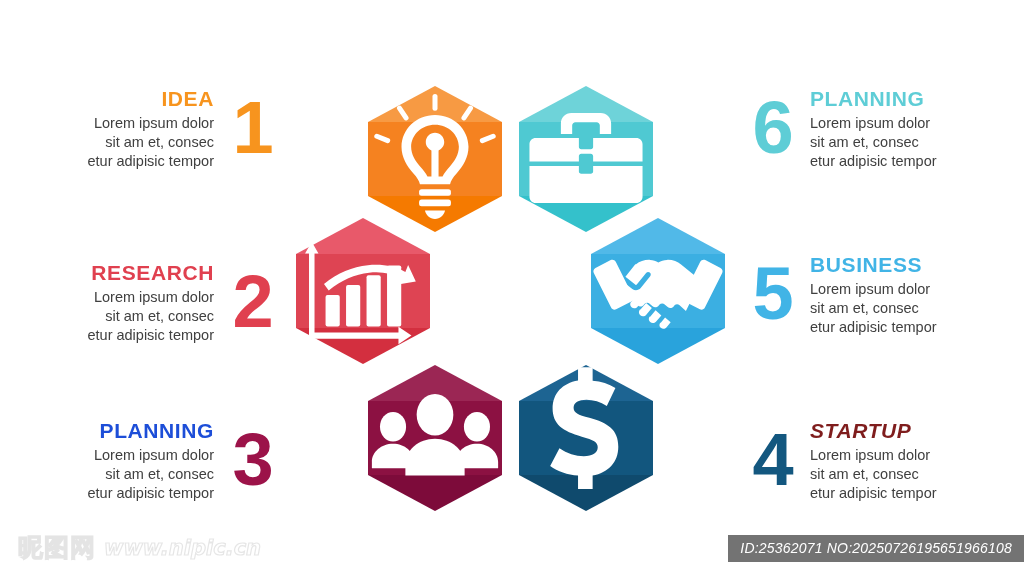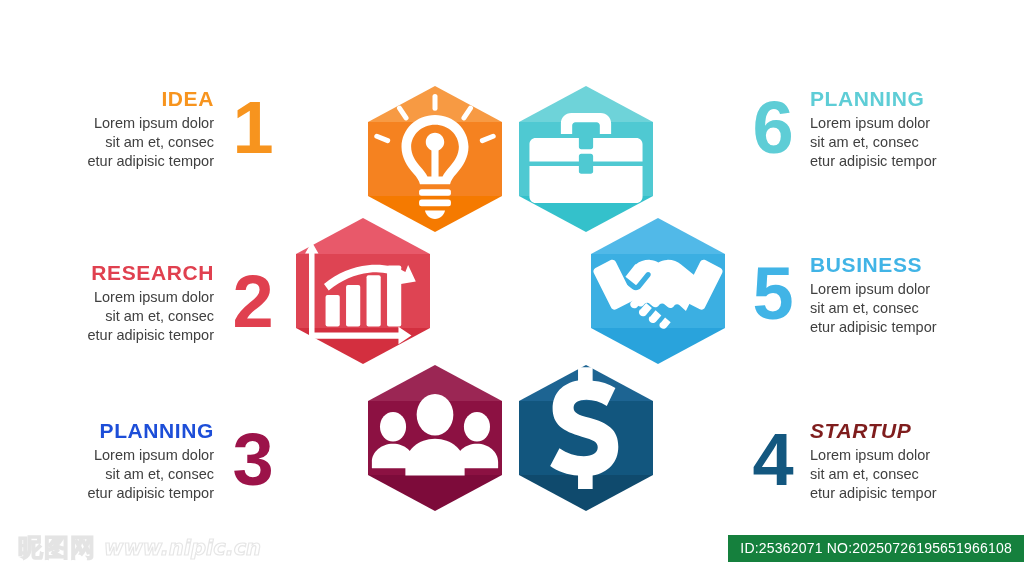--- a/index.html
+++ b/index.html
@@ -99,26 +99,27 @@
     font-style: italic;
     font-weight: bold;
     color: transparent;
     -webkit-text-stroke: 1.2px #d2d2d2;
     font-family: "DejaVu Sans", sans-serif;
   }
   #idbar {
     position: absolute;
     right: 0;
     bottom: 14px;
-    background: #15803d;
+    background: #737373;
     color: #ffffff;
     font-size: 14px;
     padding: 5px 12px 6px 12px;
     letter-spacing: 0.2px;
     white-space: nowrap;
+    font-style: italic;
   }
 </style>
 </head>
 <body>
 
 <div id="stage">
 
   <div class="item item-left" style="top:76px;">
     <div class="txt">
       <div class="title" style="color: rgb(247, 148, 30);">IDEA</div>

